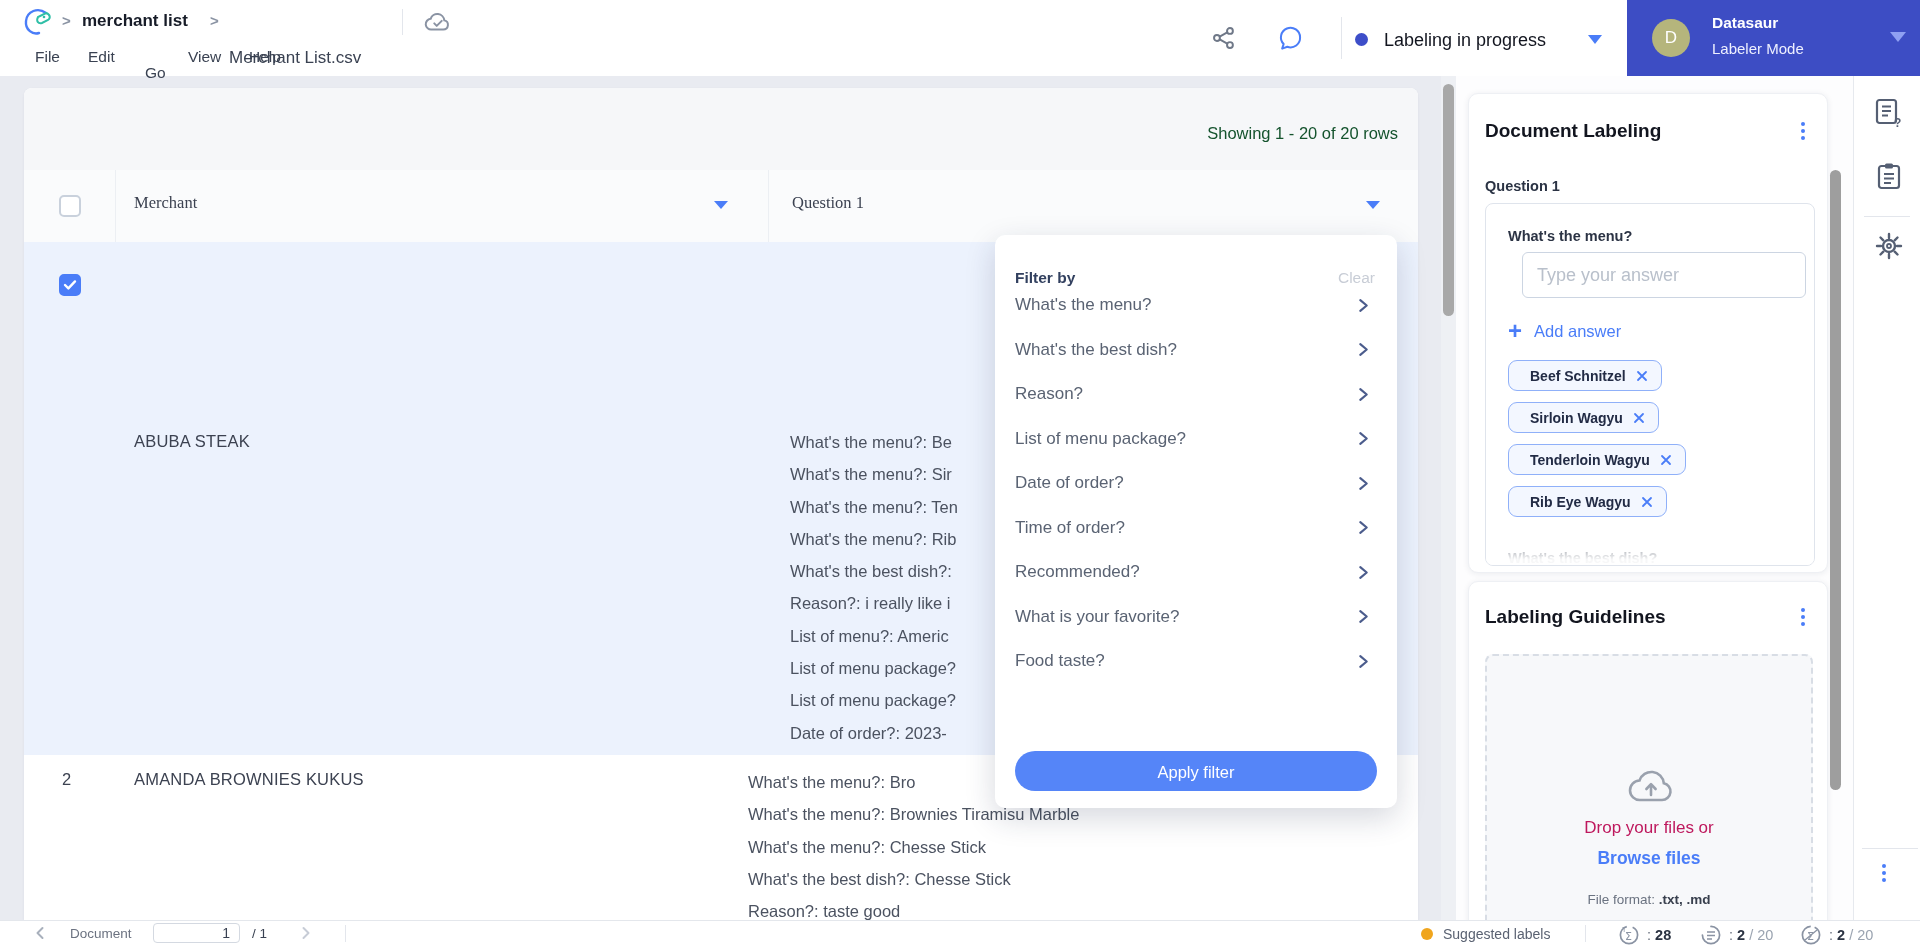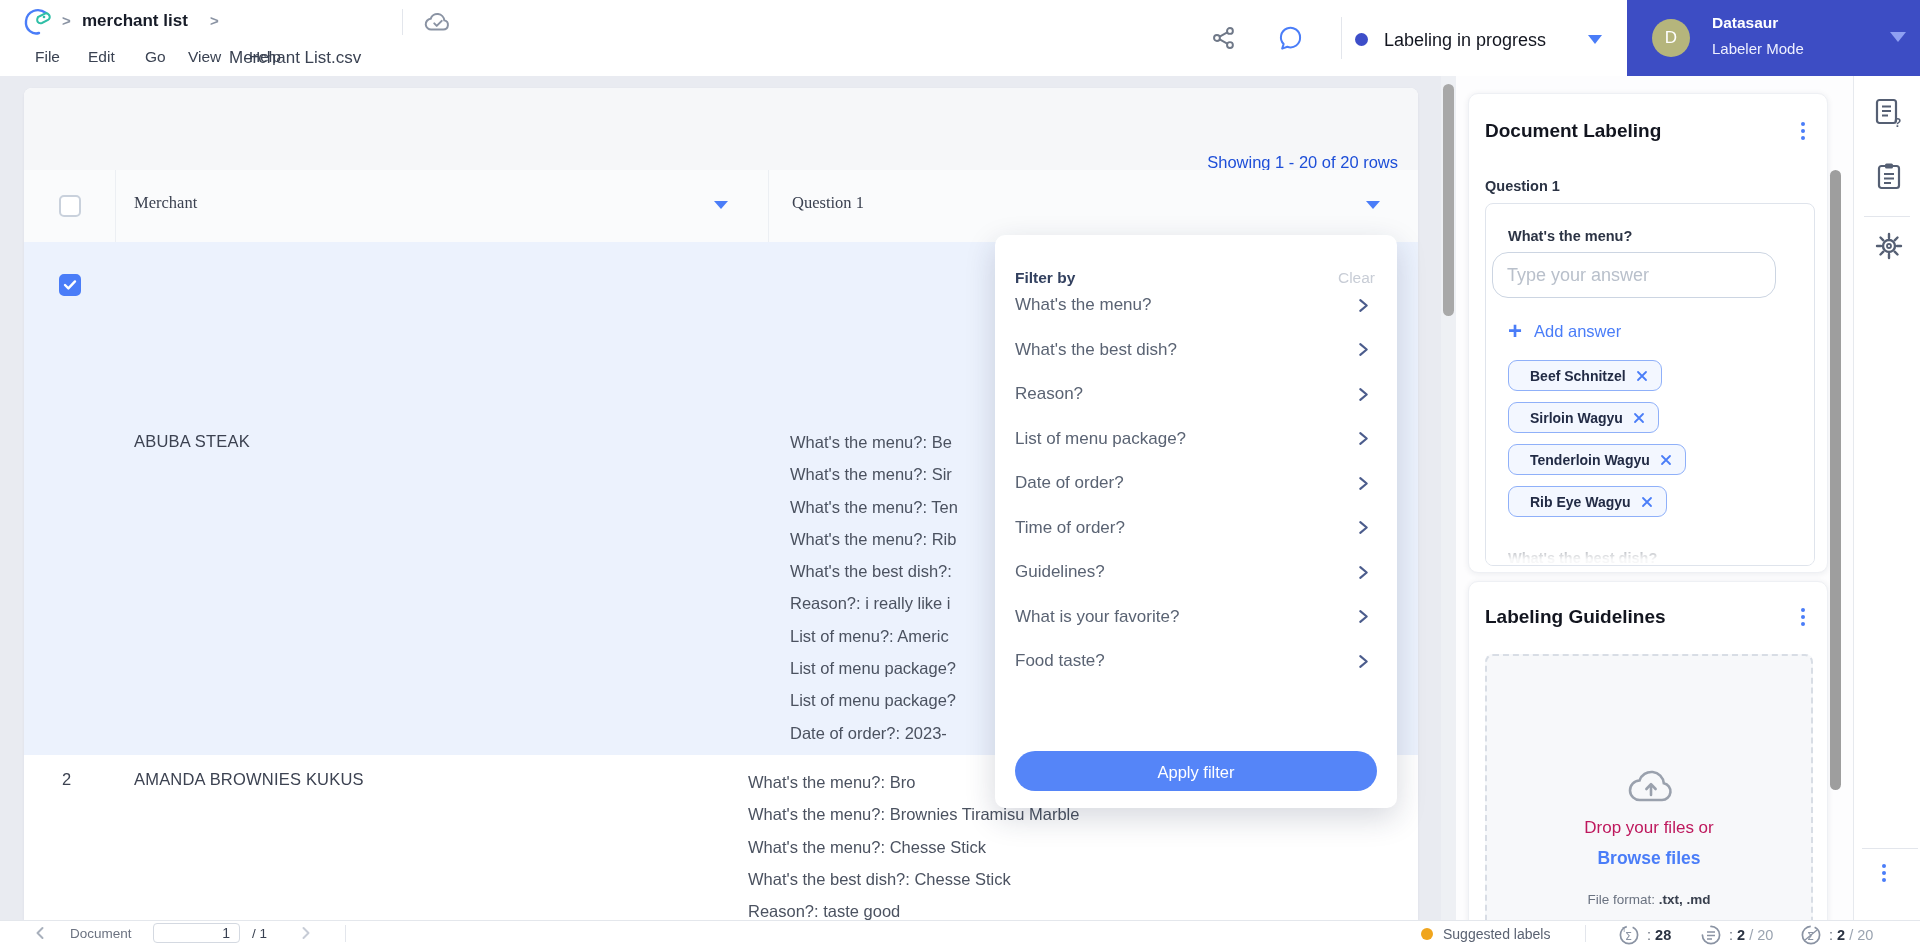--- a/index.html
+++ b/index.html
@@ -21,21 +21,21 @@
   .avatar{position:absolute;left:25px;top:19px;width:38px;height:38px;border-radius:50%;background:#b5b57c;
     color:#fff;font-size:17px;text-align:center;line-height:38px;}
   .user-name{position:absolute;left:85px;top:14px;font-size:15.5px;font-weight:bold;color:#fff;}
   .user-mode{position:absolute;left:85px;top:40px;font-size:15px;color:#eef0ff;}
   .user-chevron{position:absolute;right:14px;top:32px;border-left:8px solid transparent;border-right:8px solid transparent;border-top:10px solid #8fa0f2;width:0;height:0;}
 
   
   .table-card{position:absolute;left:24px;top:88px;width:1394px;height:832px;background:#fff;
     border-radius:8px 8px 0 0;z-index:1;overflow:hidden;box-shadow:0 1px 3px rgba(25,35,65,.06);}
   .toolbar-band{position:absolute;left:0;top:0;width:1394px;height:82px;background:#f6f7f9;border-bottom:1px solid #e8ebef;}
-  .showing{position:absolute;right:20px;top:36px;font-size:16.5px;color:#1d4ed8;margin-top:29px;}
+  .showing{position:absolute;right:20px;top:36px;font-size:16.5px;color:#14532d;}
   .thead{position:absolute;left:0;top:82px;width:1394px;height:72px;background:#fafbfc;border-bottom:1px solid #e6e9ee;font-family:Liberation Serif, serif;}
   .col-div{position:absolute;top:82px;bottom:0;width:1px;background:#eceff3;}
   .th-label{font-size:16.5px;color:#3c4251;}
   .filter-tri{width:0;height:0;border-left:7px solid transparent;border-right:7px solid transparent;border-top:8px solid #4a7df8;}
   .checkbox{width:22px;height:22px;border-radius:5px;border:2px solid #c9d1dc;background:#fff;box-sizing:border-box;}
   .checkbox.checked{background:#4a7df8;border-color:#4a7df8;display:flex;align-items:center;justify-content:center;}
   .row1{position:absolute;left:0;top:154px;width:1394px;height:513px;background:#ecf2fd;border-bottom:1px solid #e6e9ee;}
   .row2{position:absolute;left:0;top:667px;width:1394px;height:165px;background:#fff;}
   .merchant-name{font-size:16.5px;color:#3c4251;letter-spacing:.2px;}
   .qline{height:32.3px;line-height:32.3px;font-size:16.5px;color:#4b5260;white-space:nowrap;}
@@ -61,21 +61,21 @@
   
   .side-bg{position:absolute;left:1456px;top:76px;width:397px;height:844px;background:#fdfdfe;}
   .side-card{position:absolute;background:#fff;border:1px solid #eef0f4;border-radius:10px;
     box-shadow:0 1px 6px rgba(25,35,65,.08);box-sizing:border-box;}
   .card-title{font-size:19px;font-weight:bold;color:#12151f;}
   .kebab{display:flex;flex-direction:column;gap:3px;align-items:center;}
   .kebab i{width:4px;height:4px;border-radius:50%;background:#4a7df8;}
   .section-label{font-size:14.5px;font-weight:bold;color:#2b3344;}
   .inner-card{position:absolute;left:16px;top:109px;width:328px;height:361px;border:1px solid #dfe4ec;border-radius:8px;overflow:hidden;}
   .q-label{position:absolute;left:22px;top:24px;font-size:14.5px;font-weight:bold;color:#2b3344;}
-  .answer-input{position:absolute;left:6px;top:48px;width:284px;height:46px;border:1px solid #ccd5e2;border-radius:16px;
+  .answer-input{position:absolute;left:36px;top:48px;width:284px;height:46px;border:1px solid #ccd5e2;border-radius:6px;
     box-sizing:border-box;font-size:18px;color:#3a4252;padding:0 14px;font-family:inherit;}
   .answer-input::placeholder{color:#b9c0cb;}
   .add-answer{position:absolute;left:22px;top:116px;display:flex;align-items:center;gap:12px;color:#4a7df8;}
   .add-plus{font-size:24px;line-height:22px;font-weight:bold;}
   .add-label{font-size:16.5px;}
   .pill-list{position:absolute;left:22px;top:156px;display:flex;flex-direction:column;align-items:flex-start;gap:11px;}
   .pill{display:flex;align-items:center;gap:10px;height:31px;padding:0 13px;border:1px solid #8fb0f9;background:#f3f7ff;
     border-radius:9px;box-sizing:border-box;}
   .pill span{font-size:14px;font-weight:bold;color:#222b45;padding-left:8px;}
   .next-q{position:absolute;left:22px;top:346px;font-size:14.5px;font-weight:bold;color:#2b3344;}
@@ -124,21 +124,21 @@
     <div class="abs vdiv" style="left:402px;top:9px;height:26px;"></div>
     <span class="abs" style="left:424px;top:9px;">
       <svg width="28" height="26" viewBox="0 0 24 22">
         <path d="M6.5 17.5h10a4 4 0 0 0 .9-7.9A6 6 0 0 0 5.7 8.3 4.6 4.6 0 0 0 6.5 17.5z" fill="none" stroke="#8a93a3" stroke-width="1.7"></path>
         <path d="M8.8 12.2l2.1 2.1 4.3-4.3" fill="none" stroke="#8a93a3" stroke-width="1.7" stroke-linecap="round" stroke-linejoin="round"></path>
       </svg>
     </span>
 
     <span class="abs menu-item" style="left:35px;top:48px;">File</span>
     <span class="abs menu-item" style="left:88px;top:48px;">Edit</span>
-    <span class="abs menu-item" style="left:145px;top:48px;">Go</span>
+    <span class="abs menu-item" style="left:145px;top:64px;">Go</span>
     <span class="abs menu-item" style="left:188px;top:48px;">View</span>
     <span class="abs menu-item" style="left:249px;top:48px;">Help</span>
 
     <span class="abs" style="left:1211px;top:25px;">
       <svg width="26" height="26" viewBox="0 0 24 24">
         <circle cx="5.5" cy="12" r="2.7" fill="none" stroke="#6f7888" stroke-width="1.8"></circle>
         <circle cx="17.5" cy="5.5" r="2.7" fill="none" stroke="#6f7888" stroke-width="1.8"></circle>
         <circle cx="17.5" cy="18.5" r="2.7" fill="none" stroke="#6f7888" stroke-width="1.8"></circle>
         <path d="M8 10.7l7-3.9M8 13.3l7 3.9" stroke="#6f7888" stroke-width="1.8"></path>
       </svg>
@@ -257,21 +257,21 @@
             <path d="M4 2l6 5-6 5" stroke="#4b5c8c" stroke-width="2" fill="none" stroke-linecap="round" stroke-linejoin="round"></path>
           </svg>
         </div>
       <div class="filter-item">
           <span>Time of order?</span>
           <svg width="15" height="15" viewBox="0 0 14 14">
             <path d="M4 2l6 5-6 5" stroke="#4b5c8c" stroke-width="2" fill="none" stroke-linecap="round" stroke-linejoin="round"></path>
           </svg>
         </div>
       <div class="filter-item">
-          <span>Guidelines?</span>
+          <span>Recommended?</span>
           <svg width="15" height="15" viewBox="0 0 14 14">
             <path d="M4 2l6 5-6 5" stroke="#4b5c8c" stroke-width="2" fill="none" stroke-linecap="round" stroke-linejoin="round"></path>
           </svg>
         </div>
       <div class="filter-item">
           <span>What is your favorite?</span>
           <svg width="15" height="15" viewBox="0 0 14 14">
             <path d="M4 2l6 5-6 5" stroke="#4b5c8c" stroke-width="2" fill="none" stroke-linecap="round" stroke-linejoin="round"></path>
           </svg>
         </div>

